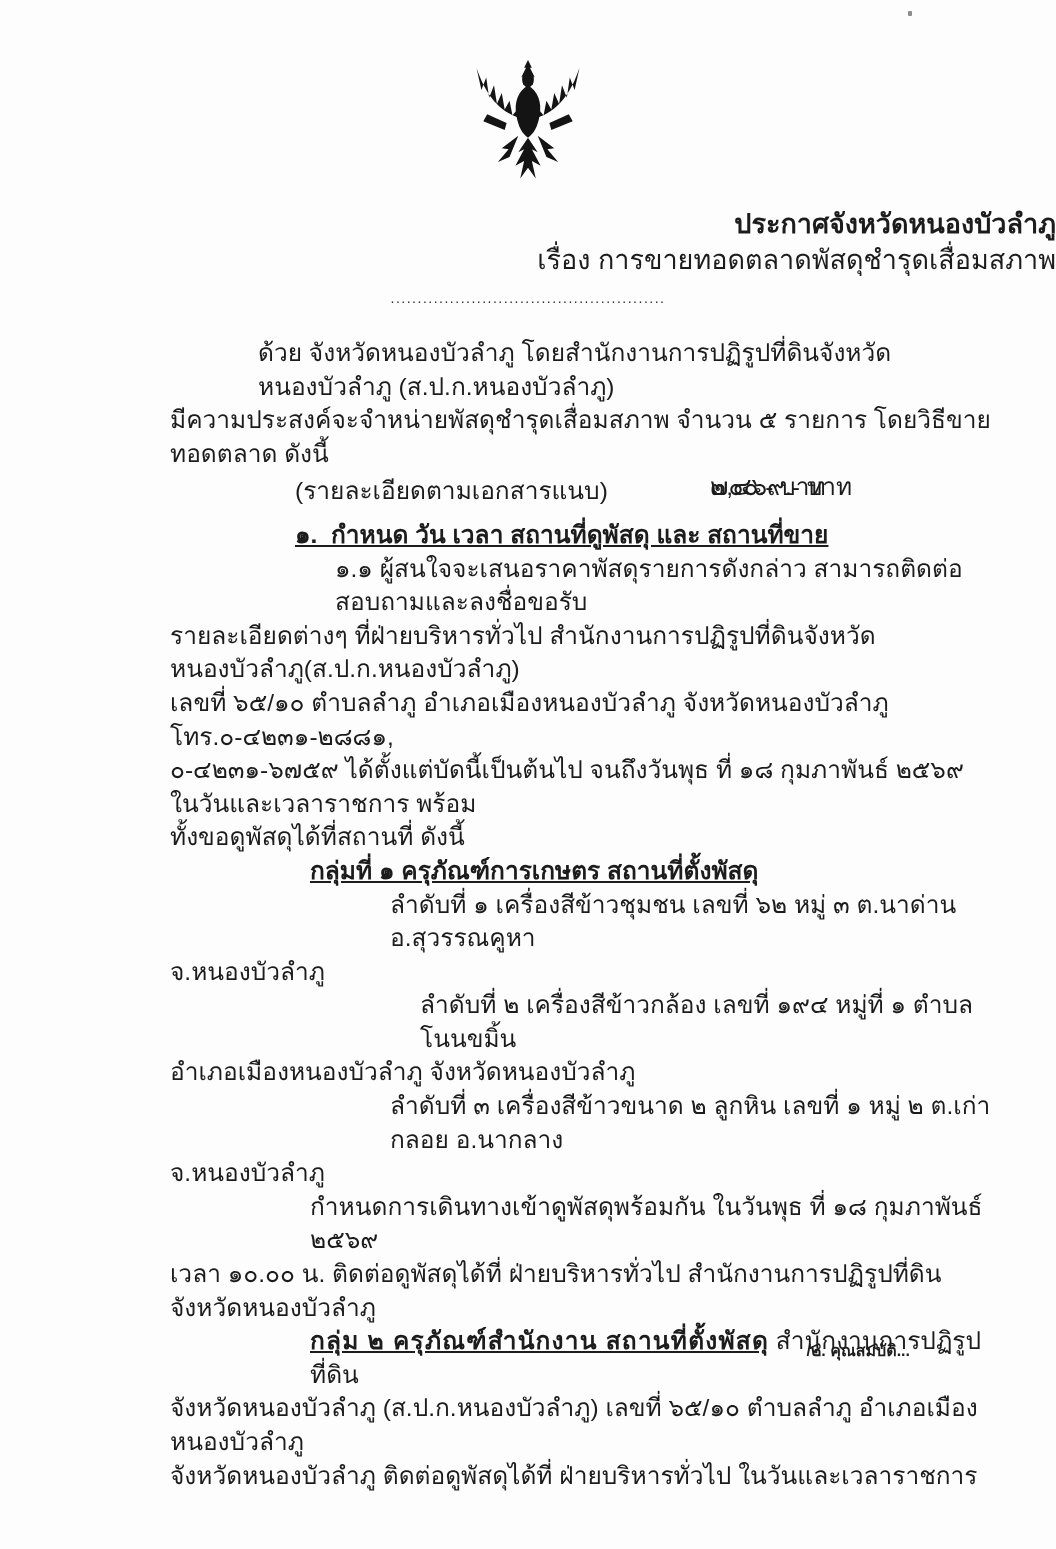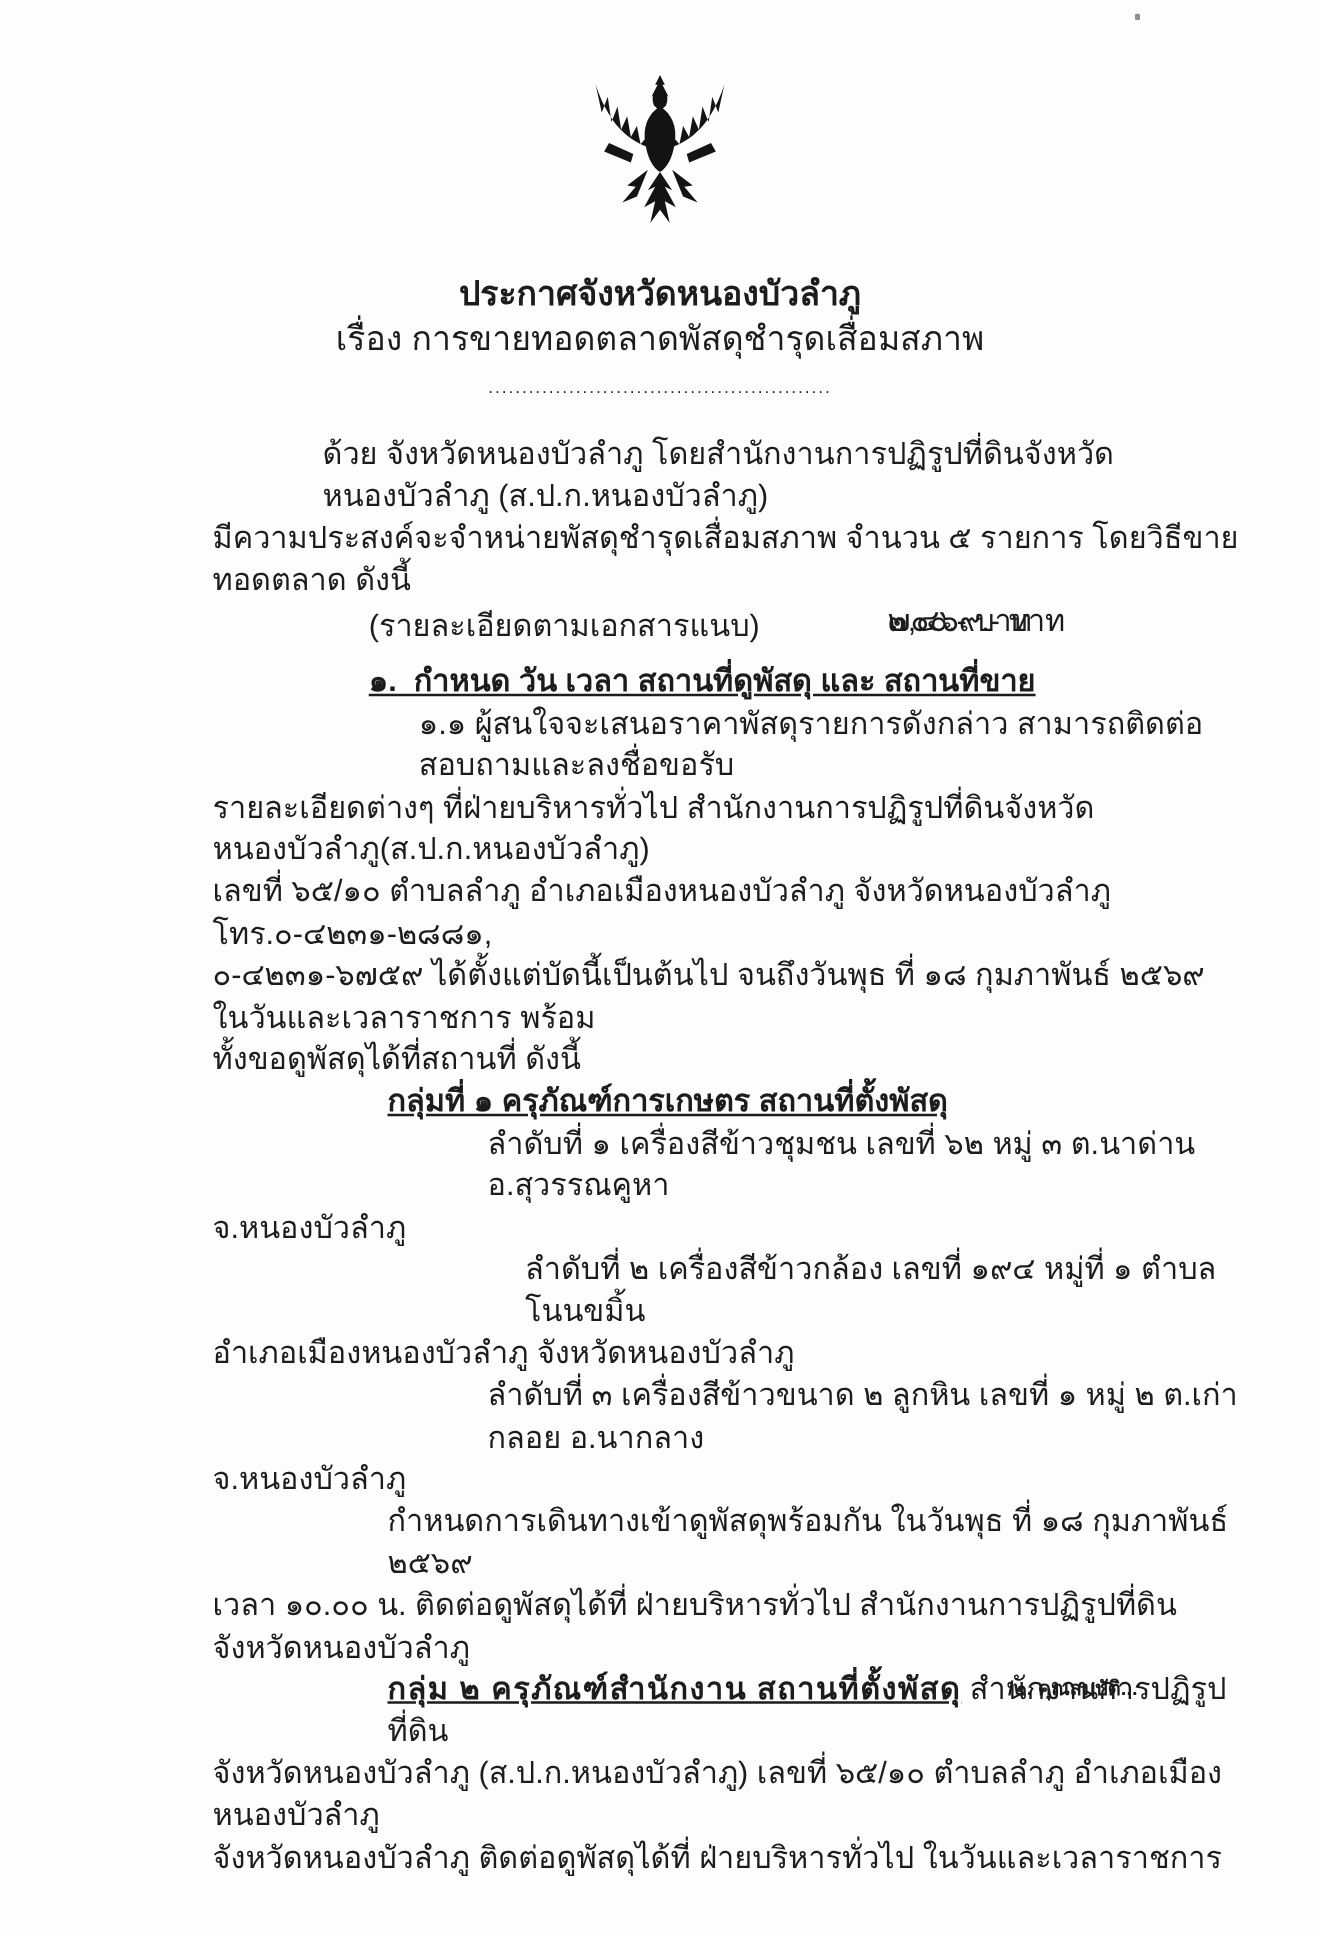--- a/index.html
+++ b/index.html
@@ -9,21 +9,21 @@
     font-family:"Liberation Sans","DejaVu Sans",sans-serif;
     color:#1c1c1c;
   }
   .page { position:relative; width:1056px; height:1549px; background:#fdfdfd; overflow:hidden; }
 
   .speck { position:absolute; left:908px; top:11px; width:4px; height:5px; background:#8d8d8d; border-radius:1px; }
 
   .emblem-wrap { display:flex; justify-content:center; padding-top:58px; }
   .emblem-wrap svg { display:block; }
 
-  .title-block { text-align:center; margin-top:21px; }
+  .title-block { text-align:right; margin-top:10px; }
   .doc-title   { font-size:27px; font-weight:bold; line-height:36px; }
   .doc-subject { font-size:27px; font-weight:normal; line-height:36px; }
   .dots { text-align:center; font-size:14px; letter-spacing:1.5px; color:#2a2a2a; margin-top:12px; }
 
   .body-text {
     margin:30px 64px 0 170px;
     width:822px;
     font-size:24.5px;
     line-height:33.6px;
   }

